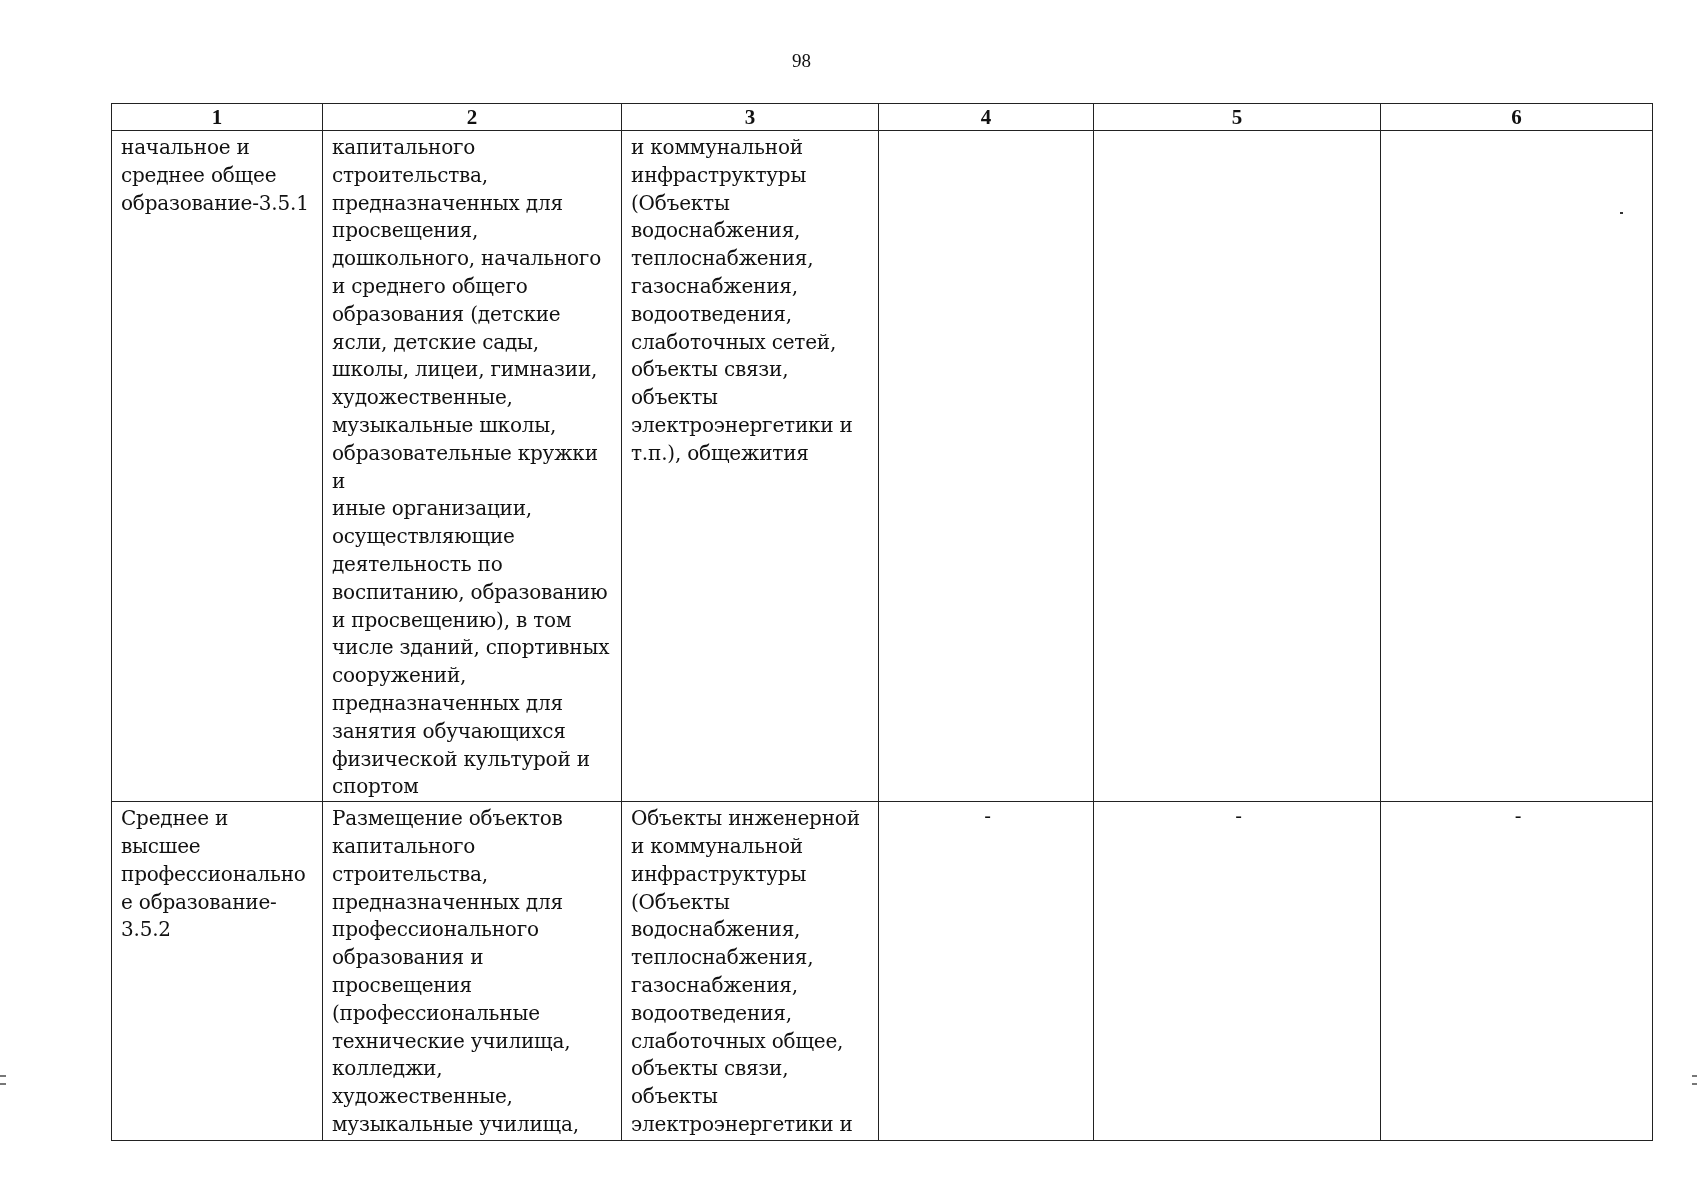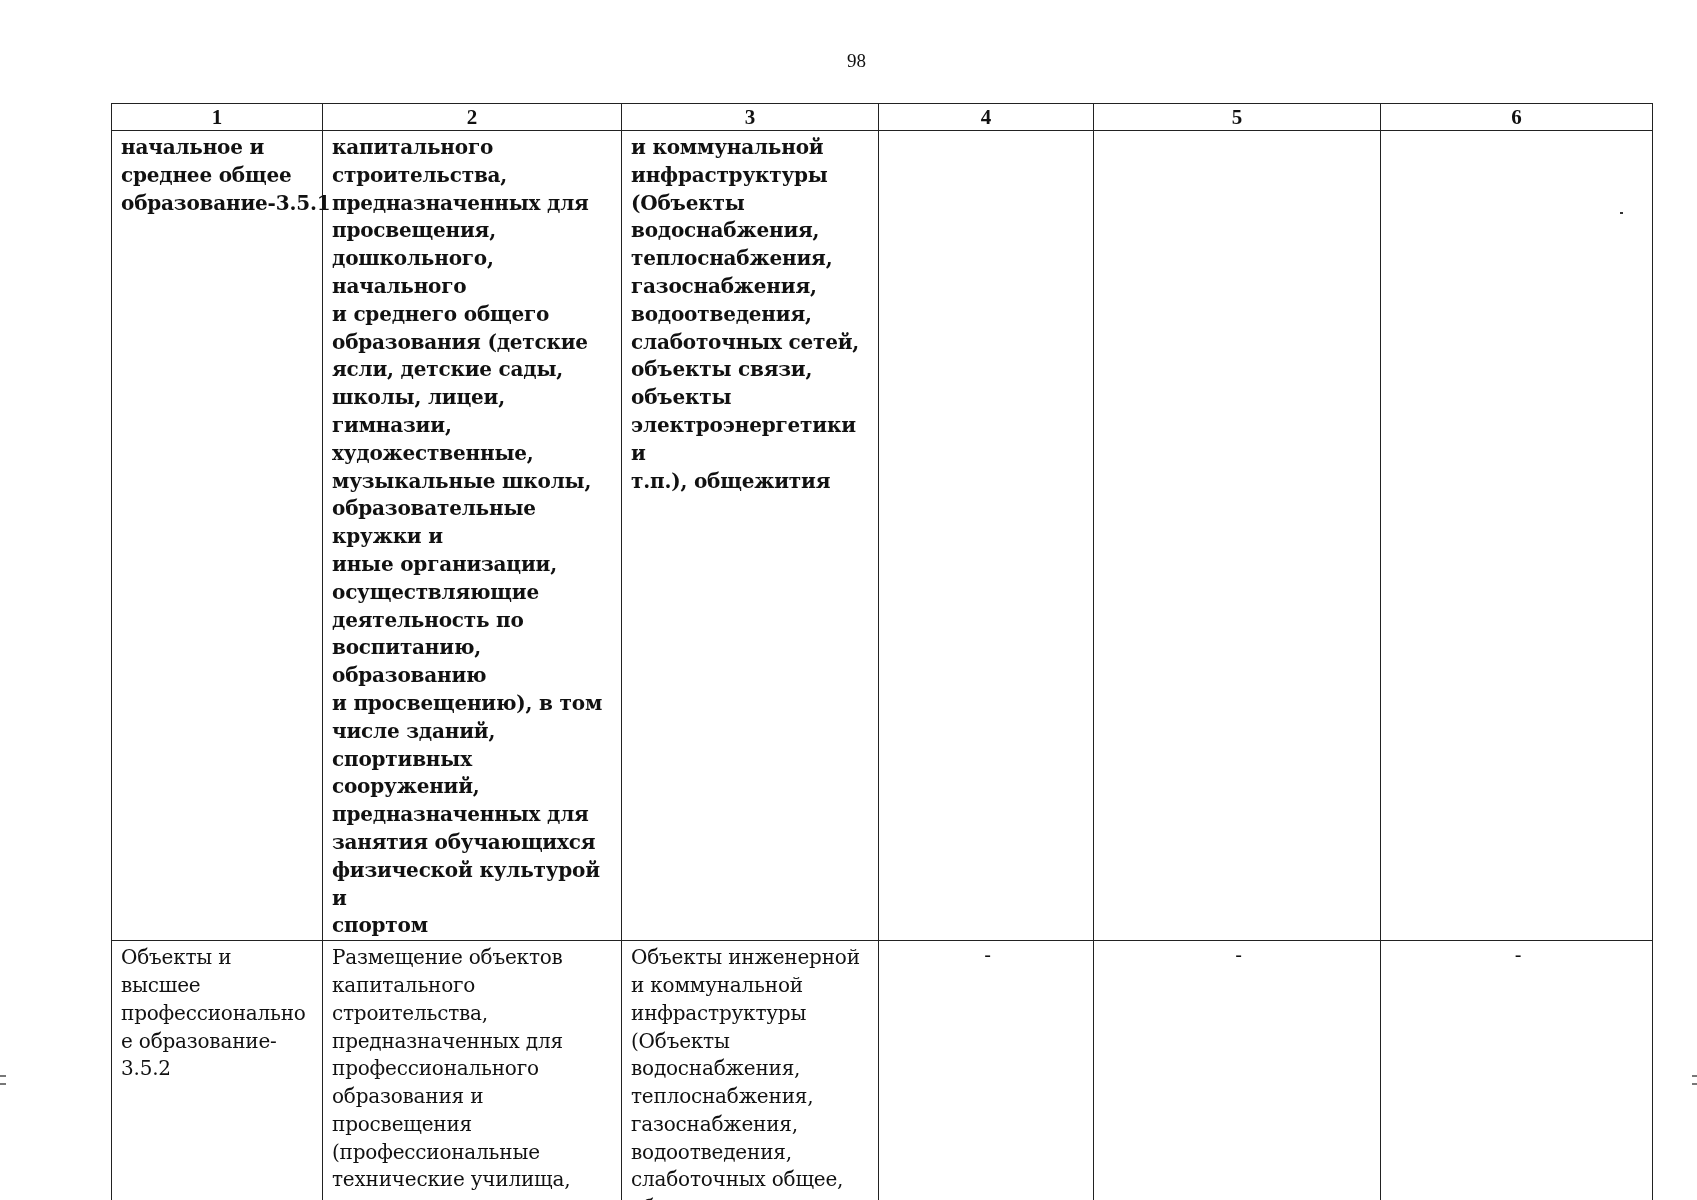--- a/index.html
+++ b/index.html
@@ -1,27 +1,27 @@
 <!DOCTYPE html>
 <html><head>
 <meta charset="utf-8">
 <style>
   html, body { margin: 0; padding: 0; background: #ffffff; }
   body { width: 1697px; height: 1200px; position: relative; overflow: hidden;
          font-family: "DejaVu Serif", "Liberation Serif", serif; color: #111; }
-  .page-number { position: absolute; top: 50px; left: 847px; font-size: 19px;
+  .page-number { position: absolute; top: 50px; left: 792px; font-size: 19px;
                  font-family: "Liberation Serif", serif; }
   .tbl { position: absolute; left: 111px; top: 103px; width: 1541px;
          border-collapse: collapse; table-layout: fixed; }
   .tbl td, .tbl th { border: 1.5px solid #222; vertical-align: top; padding: 0; }
   .tbl th { height: 26px; font-family: "Liberation Serif", serif; font-weight: bold;
             font-size: 21px; text-align: center; vertical-align: middle; }
   .cell { font-size: 20px; line-height: 27.8px; padding: 3px 6px 0 9px;
           white-space: pre-line; letter-spacing: -0.2px; }
-  .row1 td { height: 638px; font-weight: bold; }
+  .row1 td { height: 638px; }
   .row2 td { height: 338px; }
   .dash { text-align: center; font-size: 20px; line-height: 20px; padding-top: 4px; }
   .speck { position: absolute; left: 1620px; top: 212px; width: 3px; height: 2px; background: #333; }
   .margin-mark { position: absolute; width: 6px; height: 2px; background: #777; }
 </style>
 </head>
 <body>
 
 <div class="page-number">98</div>
 
@@ -93,21 +93,21 @@
         </td>
     <td>
           <div class="cell dash"></div>
         </td>
     <td>
           <div class="cell dash"></div>
         </td>
   </tr>
   <tr class="row2">
     <td>
-          <div class="cell">Объекты и
+          <div class="cell">Среднее и
 высшее
 профессионально
 е образование-
 3.5.2</div>
         </td>
     <td>
           <div class="cell">Размещение объектов
 капитального
 строительства,
 предназначенных для

